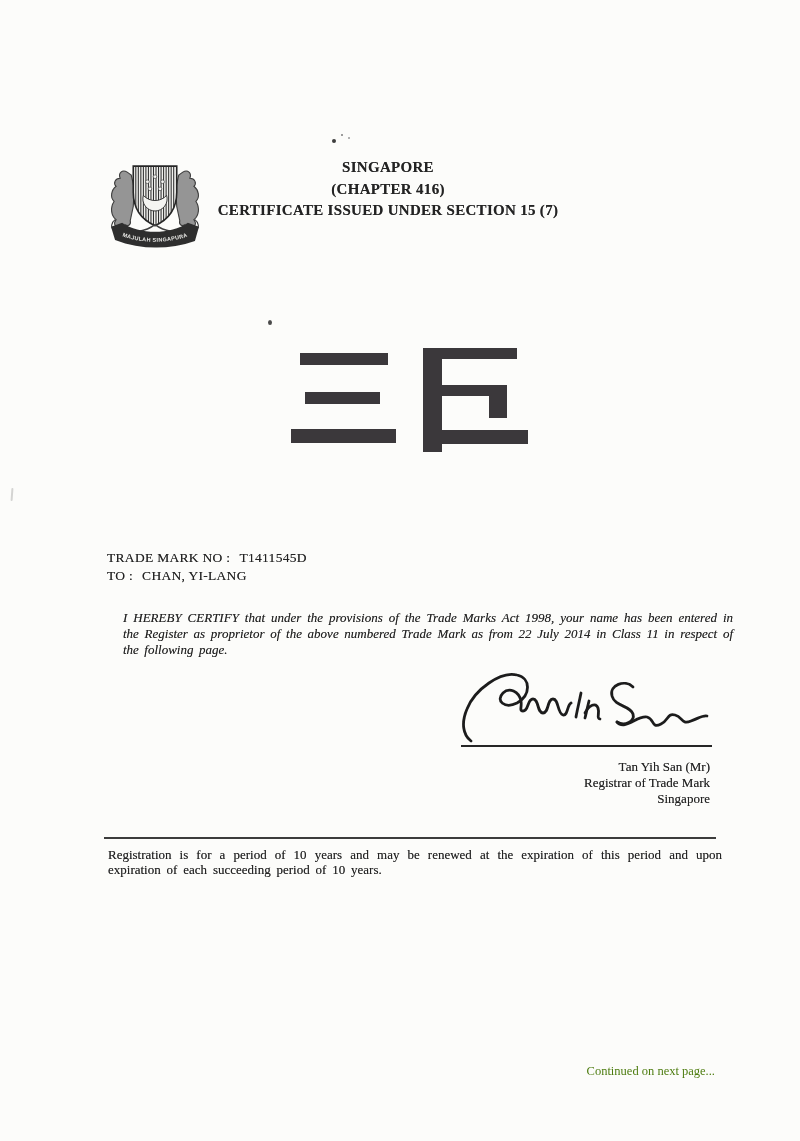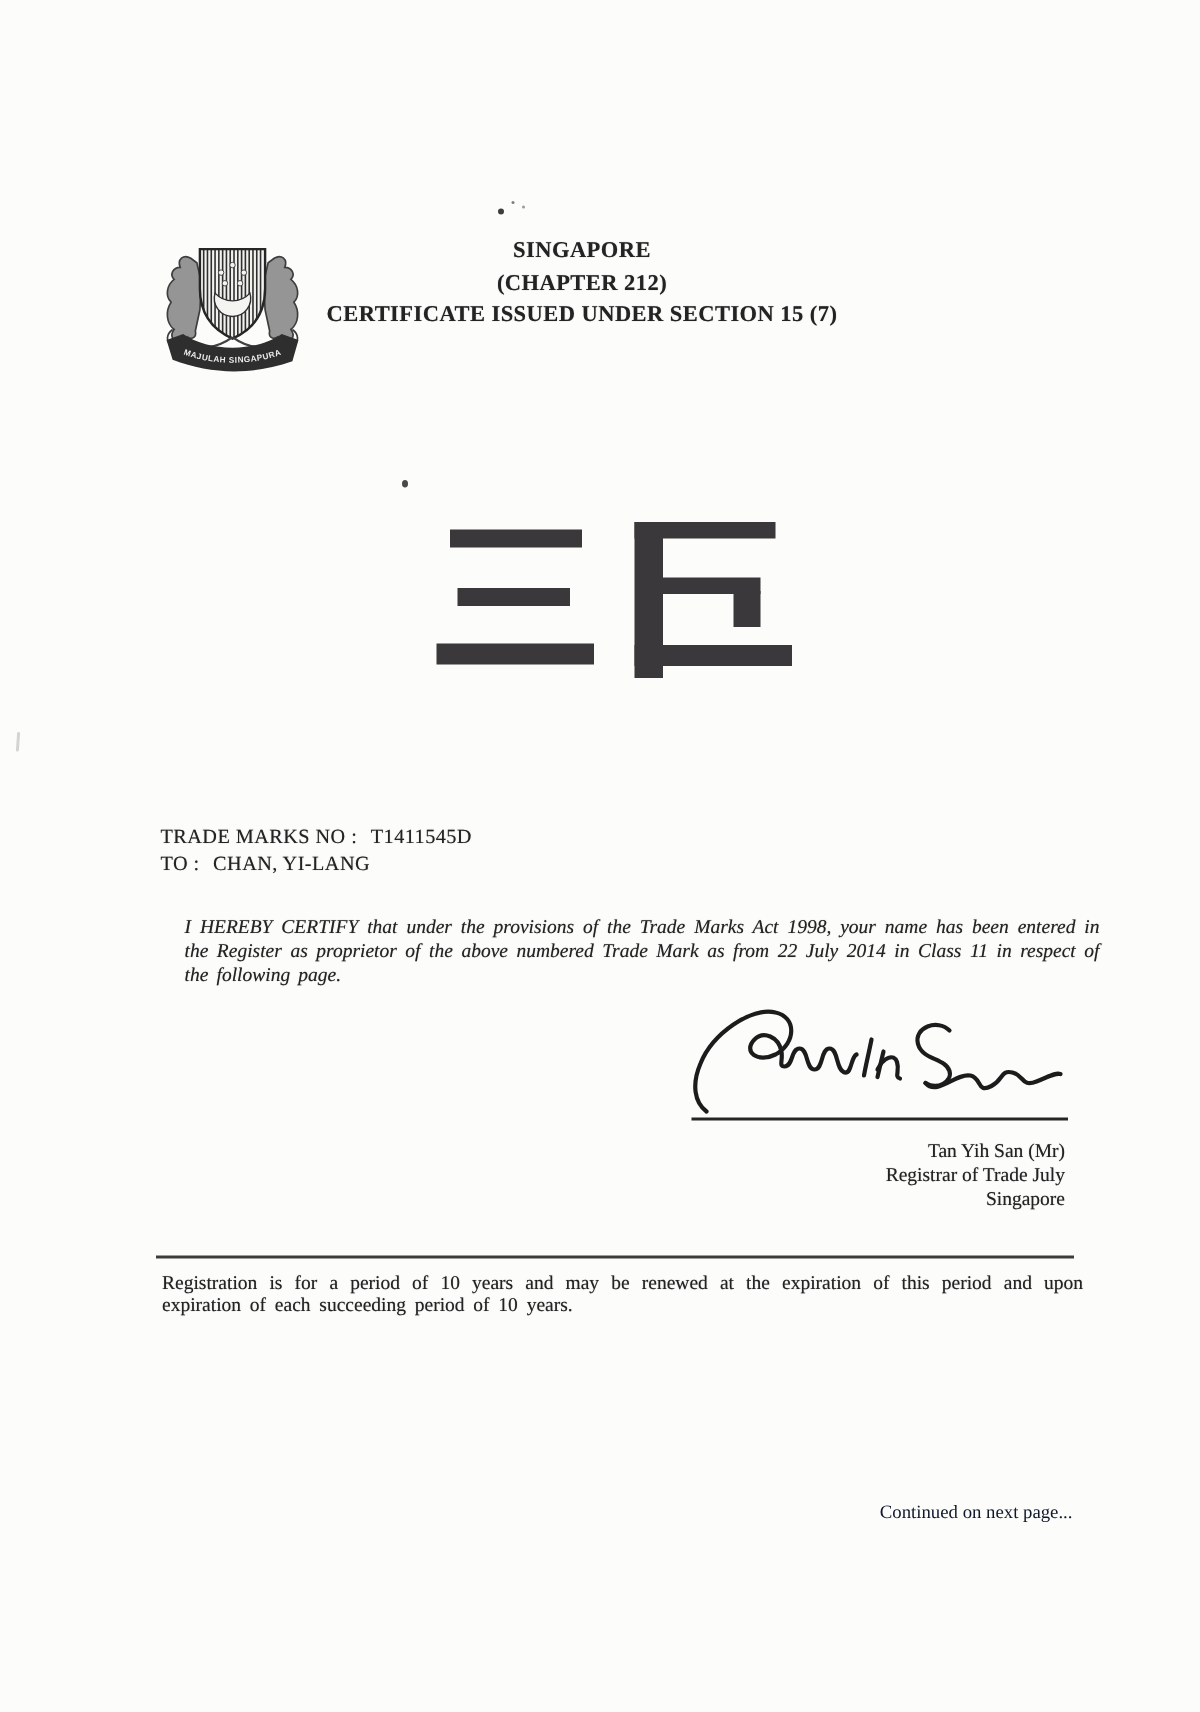--- a/index.html
+++ b/index.html
@@ -24,22 +24,22 @@
     font-style:italic;font-size:13px;line-height:16.2px;text-align:justify;word-spacing:2.2px;}
   
   .signature{position:absolute;left:455px;top:661px;width:258px;height:84px;}
   .sig-rule{position:absolute;left:461px;top:745px;width:251px;height:2px;background:#262626;}
   .signatory{position:absolute;left:460px;top:759px;width:250px;text-align:right;
     font-size:13px;line-height:16px;}
   
   .footer-rule{position:absolute;left:104px;top:837px;width:612px;height:2px;background:#3c3c3c;}
   .footer-note{position:absolute;left:104px;top:843px;width:614px;margin:4px;
     font-size:13px;line-height:15.2px;text-align:justify;word-spacing:2.6px;}
-  .continued{position:absolute;left:420px;top:1001px;width:295px;text-align:right;
-    font-size:12.5px;color:#0f172a;}
+  .continued{position:absolute;left:420px;top:1064px;width:295px;text-align:right;
+    font-size:12.5px;color:#4d7c0f;}
   
   .speck{position:absolute;border-radius:50%;}
   .sp1{left:332px;top:139px;width:4px;height:4px;background:#3d3d3d;}
   .sp2{left:341px;top:134px;width:2px;height:2px;background:#7d7d7d;}
   .sp3{left:348px;top:137px;width:2px;height:2px;background:#9a9a9a;}
   .sp4{left:268px;top:320px;width:4px;height:5px;background:#4a4a4a;}
   .sp5{left:11px;top:488px;width:2px;height:13px;background:#d4d4d2;border-radius:2px;transform:rotate(4deg);}
 </style>
 </head>
 <body>
@@ -100,21 +100,21 @@
       <path d="M 2 64 L 13 60 C 30 72 61 72 78 60 L 89 64 L 85 78 C 59 87 32 87 6 77 Z" fill="#2f2f2f"></path>
       <path id="bp" d="M 11 72.5 C 30 81 61 81 80 72.5" fill="none"></path>
       <text font-size="5.4" fill="#ebebe8" letter-spacing="0.35" font-family="Liberation Sans, sans-serif" font-weight="bold">
         <textPath href="#bp" startOffset="50%" text-anchor="middle">MAJULAH SINGAPURA</textPath>
       </text>
     </g>
   </svg>
 
   <div class="cert-header soft">
     <div>SINGAPORE</div>
-    <div>(CHAPTER 212)</div>
+    <div>(CHAPTER 416)</div>
     <div>CERTIFICATE ISSUED UNDER SECTION 15 (7)</div>
   </div>
 
   <div class="speck sp1"></div>
   <div class="speck sp2"></div>
   <div class="speck sp3"></div>
   <div class="speck sp4"></div>
   <div class="speck sp5"></div>
 
   <svg class="mark" viewBox="0 0 240 114">
@@ -134,21 +134,21 @@
         <rect x="135" y="6" width="19" height="104"></rect>
         <rect x="154" y="43" width="65" height="11"></rect>
         <rect x="201" y="52" width="18" height="24"></rect>
         <rect x="135" y="88" width="105" height="14"></rect>
       </g>
     </g>
   </svg>
 
   <div class="details soft">
     <div class="detail-line">
-      <span>TRADE MARKS NO :</span><span class="val">T1411545D</span>
+      <span>TRADE MARK NO :</span><span class="val">T1411545D</span>
     </div>
     <div class="detail-line">
       <span>TO :</span><span class="val">CHAN, YI-LANG</span>
     </div>
   </div>
 
   <p class="certify soft">I HEREBY CERTIFY that under the provisions of the Trade Marks Act 1998, your name has been entered in the Register as proprietor of the above numbered Trade Mark as from 22 July 2014 in Class 11 in respect of the following page.</p>
 
   <svg class="signature" viewBox="0 0 258 84">
     <defs>
@@ -162,21 +162,21 @@
       <path d="M 134 40 C 132 48 131 53 130 57"></path>
       <path d="M 130 52 C 134 44 141 41 143 47 C 145 53 141 57 145 58"></path>
       <path d="M 178 26 C 170 18 154 24 157 35 C 160 46 175 44 178 53 C 180 60 170 66 162 61"></path>
       <path d="M 162 61 C 170 70 182 54 192 56 C 200 58 196 68 206 63 C 214 59 212 52 220 54 C 228 56 226 64 236 60 C 244 57 248 54 252 55"></path>
     </g>
   </svg>
   <div class="sig-rule"></div>
 
   <div class="signatory soft">
     <div>Tan Yih San (Mr)</div>
-    <div>Registrar of Trade July</div>
+    <div>Registrar of Trade Mark</div>
     <div>Singapore</div>
   </div>
 
   <div class="footer-rule"></div>
   <p class="footer-note soft">Registration is for a period of 10 years and may be renewed at the expiration of this period and upon expiration of each succeeding period of 10 years.</p>
 
   <div class="continued">Continued on next page...</div>
 
 </div>
 

